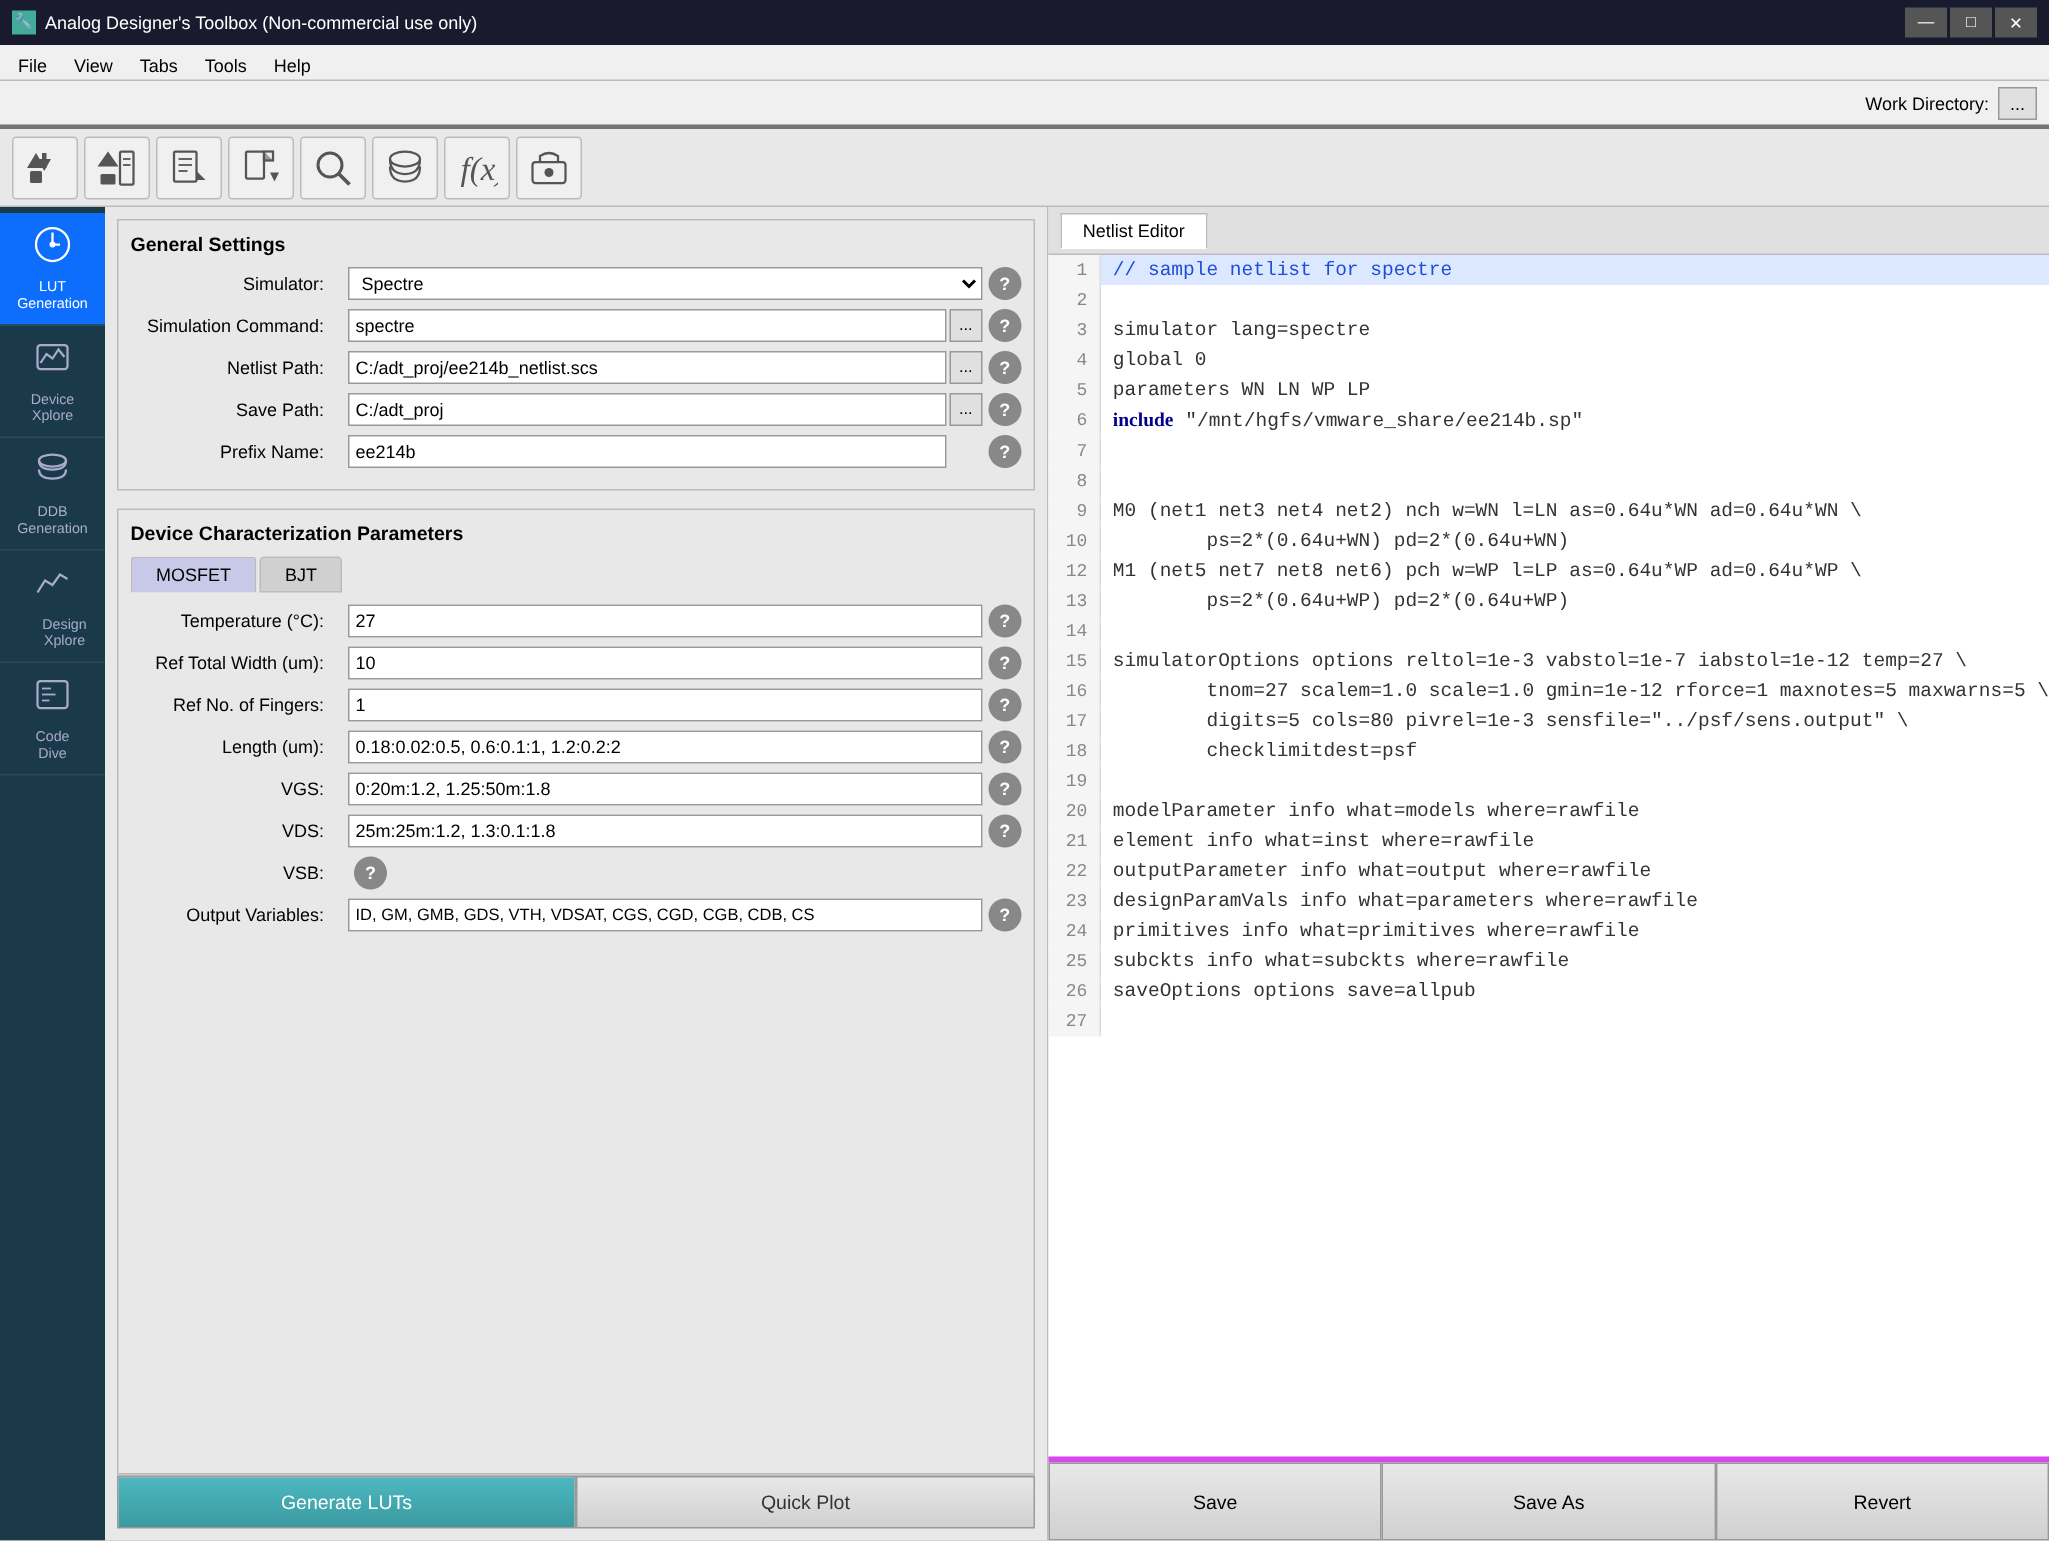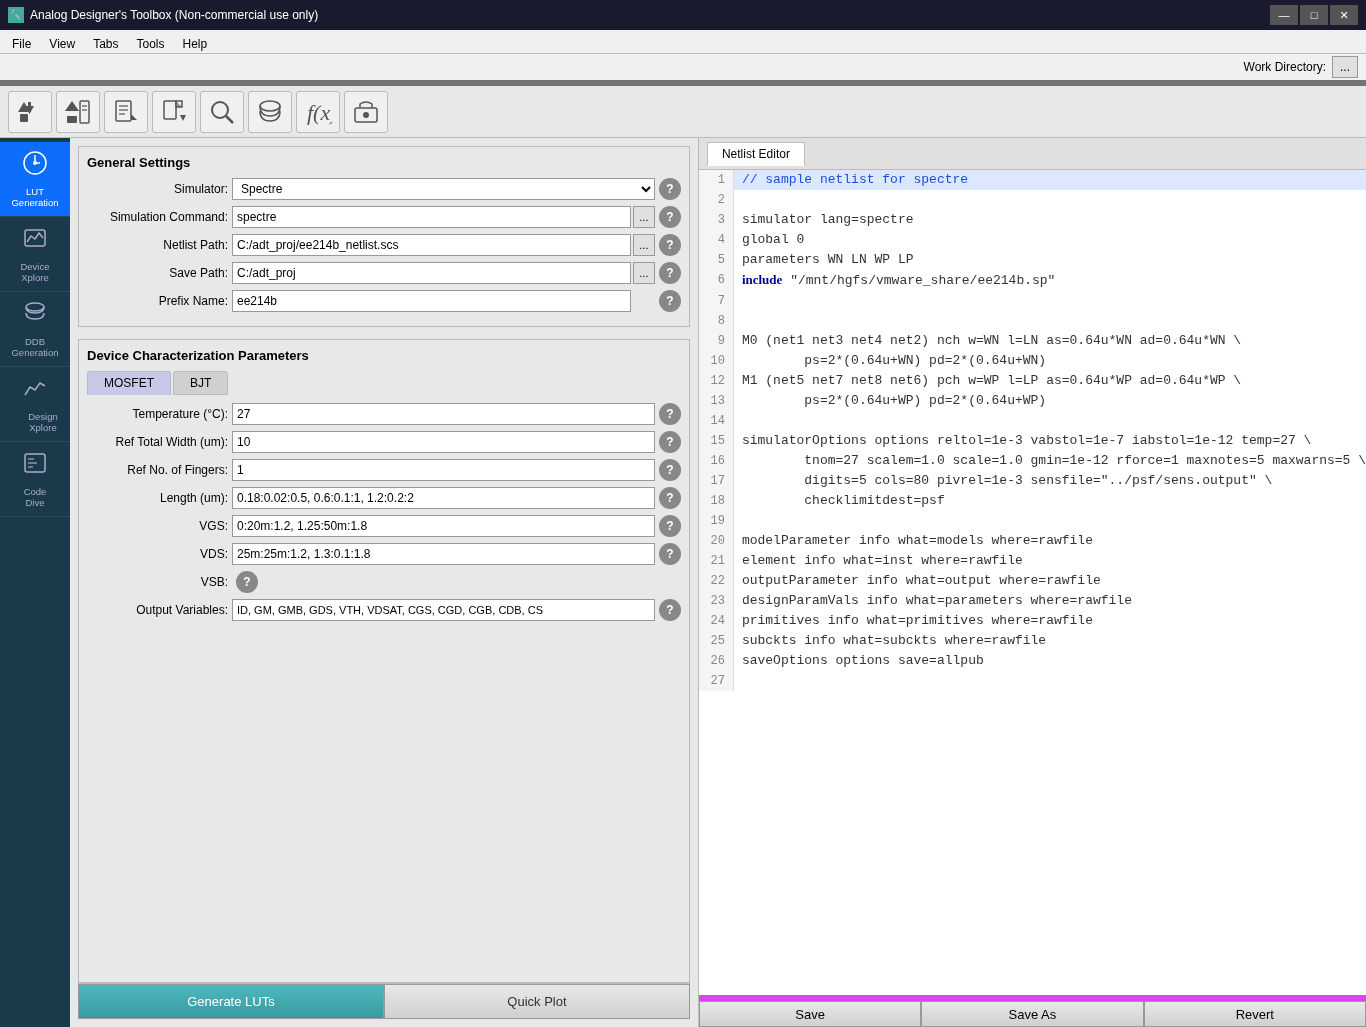--- a/index.html
+++ b/index.html
@@ -38,21 +38,21 @@
     }
 
     
     .workdir-bar {
       background: #f0f0f0;
       height: 32px;
       display: flex;
       align-items: center;
       justify-content: flex-end;
       padding: 0 8px;
-      border-bottom: 6px solid #737373;
+      border-bottom: 3px solid #737373;
       gap: 6px;
     }
     .workdir-input {
       width: 280px;
       height: 22px;
       border: 1px solid #999;
       padding: 2px 4px;
       font-size: 12px;
       background: white;
     }
@@ -148,21 +148,21 @@
     
     .form-row {
       display: flex;
       align-items: center;
       margin-bottom: 6px;
     }
     .form-label {
       width: 145px;
       font-size: 12px;
       text-align: right;
-      padding-right: 4px;
+      padding-right: 16px;
       flex-shrink: 0;
     }
     .form-input {
       flex: 1;
       height: 22px;
       border: 1px solid #999;
       padding: 2px 4px;
       font-size: 12px;
       background: white;
     }
@@ -305,22 +305,22 @@
     }
     .line-content {
       padding-left: 8px;
       white-space: pre;
       color: #333;
     }
 
     
     .editor-buttons {
       display: flex;
-      height: 32px;
-      border-top: 6px solid #d946ef;
+      height: 56px;
+      border-top: 4px solid #d946ef;
       justify-content: center;
     }
     .editor-btn {
       flex: 1;
       border: 1px solid #999;
       background: linear-gradient(to bottom, #e8e8e8, #d0d0d0);
       cursor: pointer;
       font-size: 13px;
     }
 

